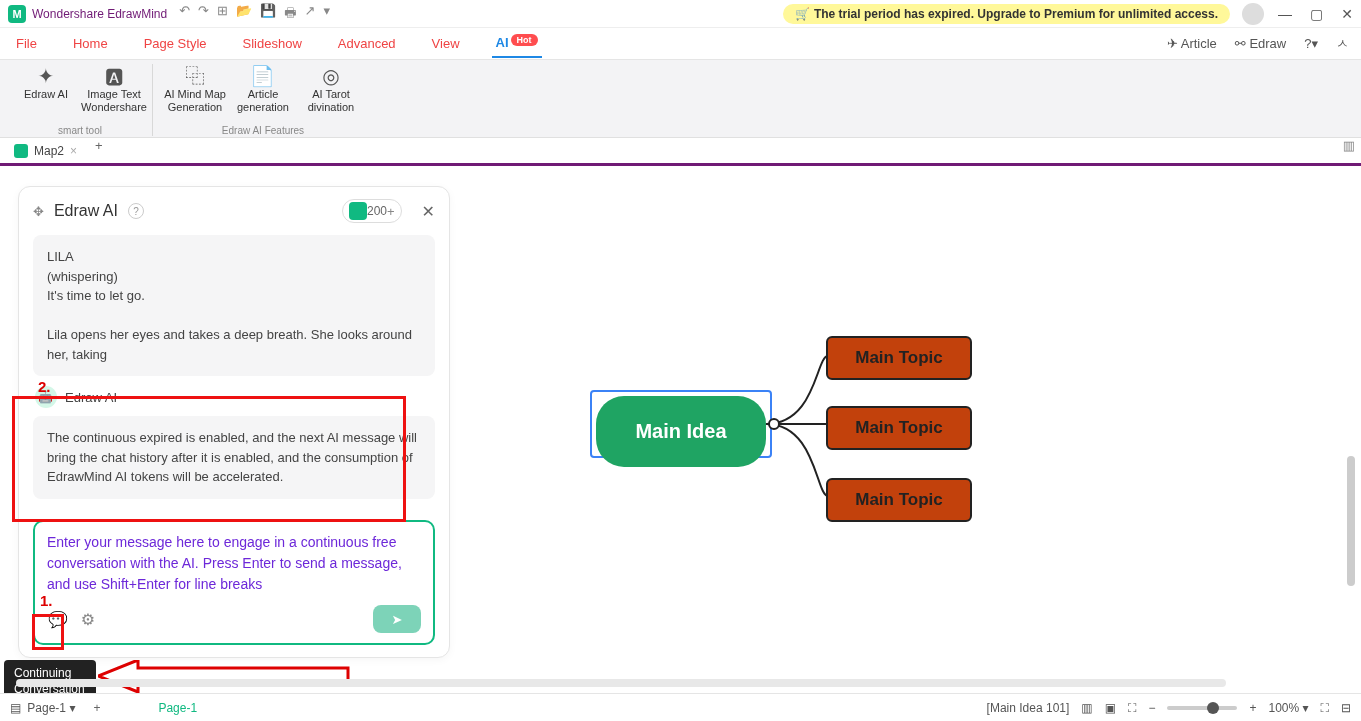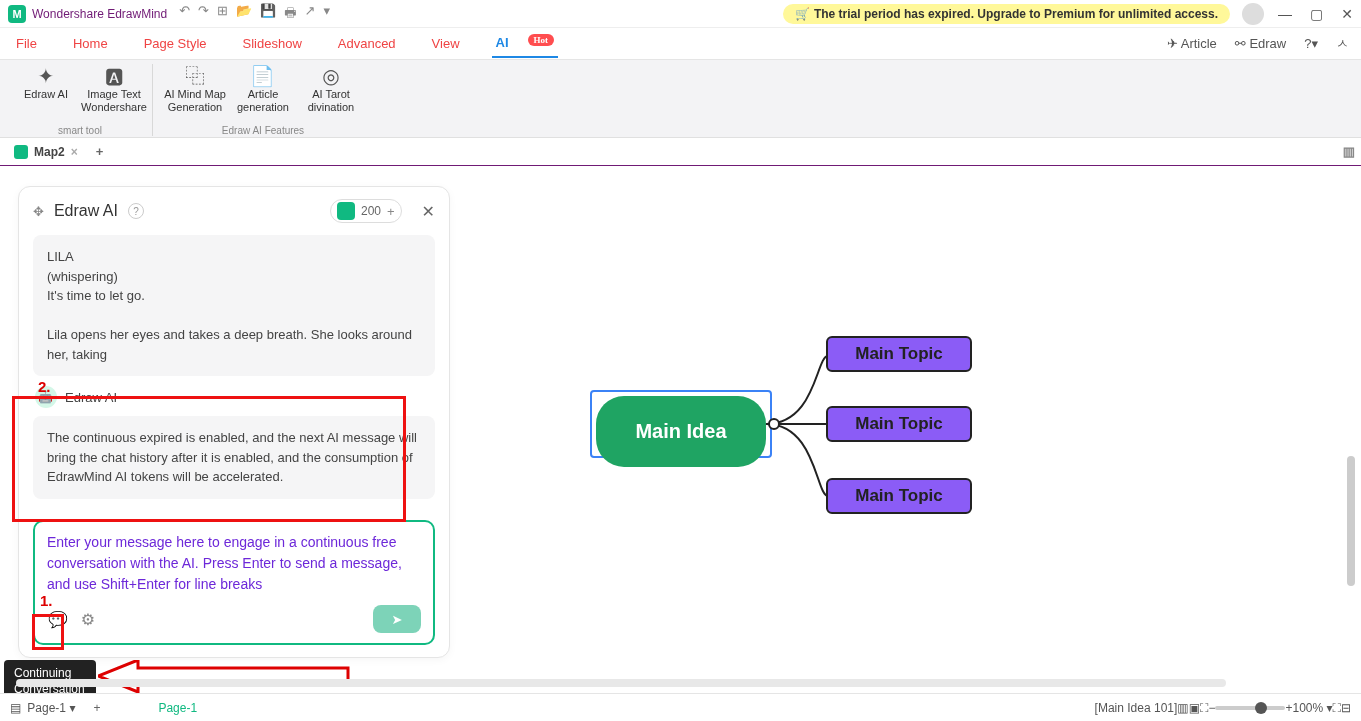--- a/index.html
+++ b/index.html
@@ -12,50 +12,50 @@
 .titlebar .qa { margin-left:12px; display:flex; gap:8px; color:#888; }
 .titlebar .qa span { cursor:pointer; }
 .titlebar .trial { margin-left:auto; background:#fff89a; border-radius:12px; padding:3px 12px; font-size:12px; color:#333; font-weight:600; display:flex; align-items:center; gap:4px; }
 .titlebar .winctl { display:flex; gap:18px; margin-left:14px; color:#555; font-size:14px; align-items:center; }
 .titlebar .avatar { width:22px; height:22px; border-radius:50%; background:#ddd; margin-left:12px; }
 
 
 .menubar { height:32px; display:flex; align-items:center; padding:0 12px; gap:28px; border-bottom:1px solid #e5e5e5; }
 .menubar .mitem { font-size:13px; color:#ef4444; cursor:pointer; padding:6px 4px; }
 .menubar .mitem.active { color:#1e88e5; border-bottom:2px solid #1e88e5; font-weight:600; position:relative; }
-.menubar .hot { background:#ff4d4f; color:#fff; font-size:9px; border-radius:8px; padding:1px 6px; margin-left:19px; vertical-align:top;font-family:Liberation Serif, serif; }
+.menubar .hot { background:#ff4d4f; color:#fff; font-size:9px; border-radius:8px; padding:1px 6px; margin-left:2px; vertical-align:top; }
 .menubar .right { margin-left:auto; display:flex; gap:18px; color:#555; align-items:center; }
 
 
 .ribbon { height:78px; background:#f3f3f5; display:flex; align-items:flex-start; padding:4px 8px 0; gap:4px; border-bottom:1px solid #e0e0e0; }
 .rgroup { display:flex; flex-direction:column; align-items:center; padding:0 6px; border-right:1px solid #d8d8d8; height:72px; }
 .rgroup:last-child { border-right:none; }
 .rbtns { display:flex; gap:4px; }
 .rbtn { display:flex; flex-direction:column; align-items:center; width:64px; cursor:pointer; font-size:11px; color:#333; text-align:center; line-height:1.2; }
 .rbtn .icon { font-size:20px; color:#555; height:24px; }
 .rgroupname { font-size:10px; color:#888; margin-top:auto; }
 
 
-.doctabs { height:28px; display:flex; align-items:center; padding:0 6px; border-bottom:1px solid #701a75;font-weight:bold; }
+.doctabs { height:28px; display:flex; padding:0 6px; border-bottom:3px solid #701a75; }
 .doctab { display:flex; align-items:center; gap:6px; padding:0 8px; font-size:12px; color:#444; }
 .doctab .ticon { width:14px; height:14px; background:#10b981; border-radius:3px; }
 .doctab .x { color:#aaa; cursor:pointer; }
 .doctabs .plus { margin-left:10px; color:#666; cursor:pointer; }
 .doctabs .layright { margin-left:auto; color:#888; cursor:pointer; }
 
 
 .canvas { position:absolute; top:166px; left:0; right:0; bottom:32px; background:#fff; }
 
 
 .aipanel { position:absolute; top:186px; left:18px; width:432px; height:472px; background:#fff; border:1px solid #e5e5e5; border-radius:12px; box-shadow:0 2px 8px rgba(0,0,0,0.04); display:flex; flex-direction:column; }
 .aipanel-head { display:flex; align-items:center; padding:12px 14px; gap:10px; }
 .aipanel-head .dragicon { color:#888; }
 .aipanel-head .ptitle { font-size:16px; color:#333; }
 .aipanel-head .q { width:16px; height:16px; border:1px solid #ccc; border-radius:50%; font-size:10px; color:#999; display:flex; align-items:center; justify-content:center; }
-.aipanel-head .tokens { margin-left:auto; display:flex; align-items:center; gap:6px; border:1px solid #ddd; border-radius:12px; padding:2px 6px; }
+.aipanel-head .tokens { margin-left:auto; display:flex; align-items:center; gap:0; border:1px solid #ddd; border-radius:12px; padding:2px 6px; }
 .aipanel-head .tokens .dot { width:18px; height:18px; background:#10b981; border-radius:4px; }
 .aipanel-head .tokens .num { font-size:12px; color:#666; }
 .aipanel-head .tokens .plus { color:#888; cursor:pointer; }
 .aipanel-head .close { margin-left:10px; color:#666; cursor:pointer; font-size:16px; }
 .aipanel-body { flex:1; overflow:auto; padding:0 14px; }
 .msgbox { background:#f5f5f6; border-radius:8px; padding:12px 14px; font-size:13px; color:#444; line-height:1.5; margin-bottom:10px; }
 .botrow { display:flex; align-items:center; gap:8px; margin:8px 0 8px 2px; }
 .botrow .bicon { width:22px; height:22px; background:#d4f7e8; border-radius:50%; display:flex; align-items:center; justify-content:center; font-size:12px; }
 .botrow .bname { font-size:13px; color:#444; }
 .aipanel-input { margin:8px 14px 12px; border:2px solid #10b981; border-radius:10px; padding:10px 12px; display:flex; flex-direction:column; gap:10px; }
@@ -67,30 +67,30 @@
 
 .redbox { position:absolute; border:3px solid #e11; pointer-events:none; }
 .redlabel { position:absolute; color:#d00; font-weight:700; font-size:15px; pointer-events:none; }
 .tooltip { position:absolute; background:#222; color:#fff; font-size:12px; padding:6px 10px; border-radius:4px; line-height:1.3; }
 .arrow-ann { position:absolute; pointer-events:none; }
 
 
 .mindmap { position:absolute; left:596px; top:336px; }
 .mainidea { position:absolute; left:0; top:60px; width:170px; height:71px; background:#1fa463; color:#fff; display:flex; align-items:center; justify-content:center; font-size:20px; font-weight:700; border-radius:28px; }
 .sel { position:absolute; left:-6px; top:54px; width:182px; height:68px; border:2px solid #3b82f6; border-radius:4px; }
-.topic { position:absolute; left:230px; width:146px; height:36px; border:2px solid #222; border-radius:6px; display:flex; align-items:center; justify-content:center; font-size:17px; font-weight:700; color:#222; background:#8b5cf6; }
+.topic { position:absolute; left:230px; width:146px; height:44px; border:2px solid #222; border-radius:6px; display:flex; align-items:center; justify-content:center; font-size:17px; font-weight:700; color:#222; background:#c2410c; }
 .connector { position:absolute; }
 .knob { position:absolute; width:12px; height:12px; border:2px solid #222; border-radius:50%; background:#fff; left:172px; top:82px; }
 
 
 .status { position:absolute; left:0; right:0; bottom:0; height:28px; border-top:1px solid #e5e5e5; display:flex; align-items:center; padding:0 10px; font-size:12px; color:#555; background:#fff; }
 .status .pg { margin-left:6px; }
 .status .pglist { color:#10b981; margin-left:40px; }
 .status .plus { margin:0 18px; color:#666; cursor:pointer; }
-.status .right { margin-left:auto; display:flex; align-items:center; gap:0; }
+.status .right { margin-left:auto; display:flex; align-items:center; gap:12px; }
 .slider { width:70px; height:4px; background:#ccc; border-radius:2px; position:relative; }
 .slider .thumb { position:absolute; left:40px; top:-4px; width:12px; height:12px; background:#555; border-radius:50%; }
 
 
 .vscroll { position:absolute; right:6px; top:290px; width:8px; height:130px; background:#ccc; border-radius:4px; }
 .hscroll { position:absolute; left:16px; bottom:34px; height:8px; width:1210px; background:#e8e8e8; border-radius:4px; }
 
 svg { display:block; }
 </style>
 </head>

